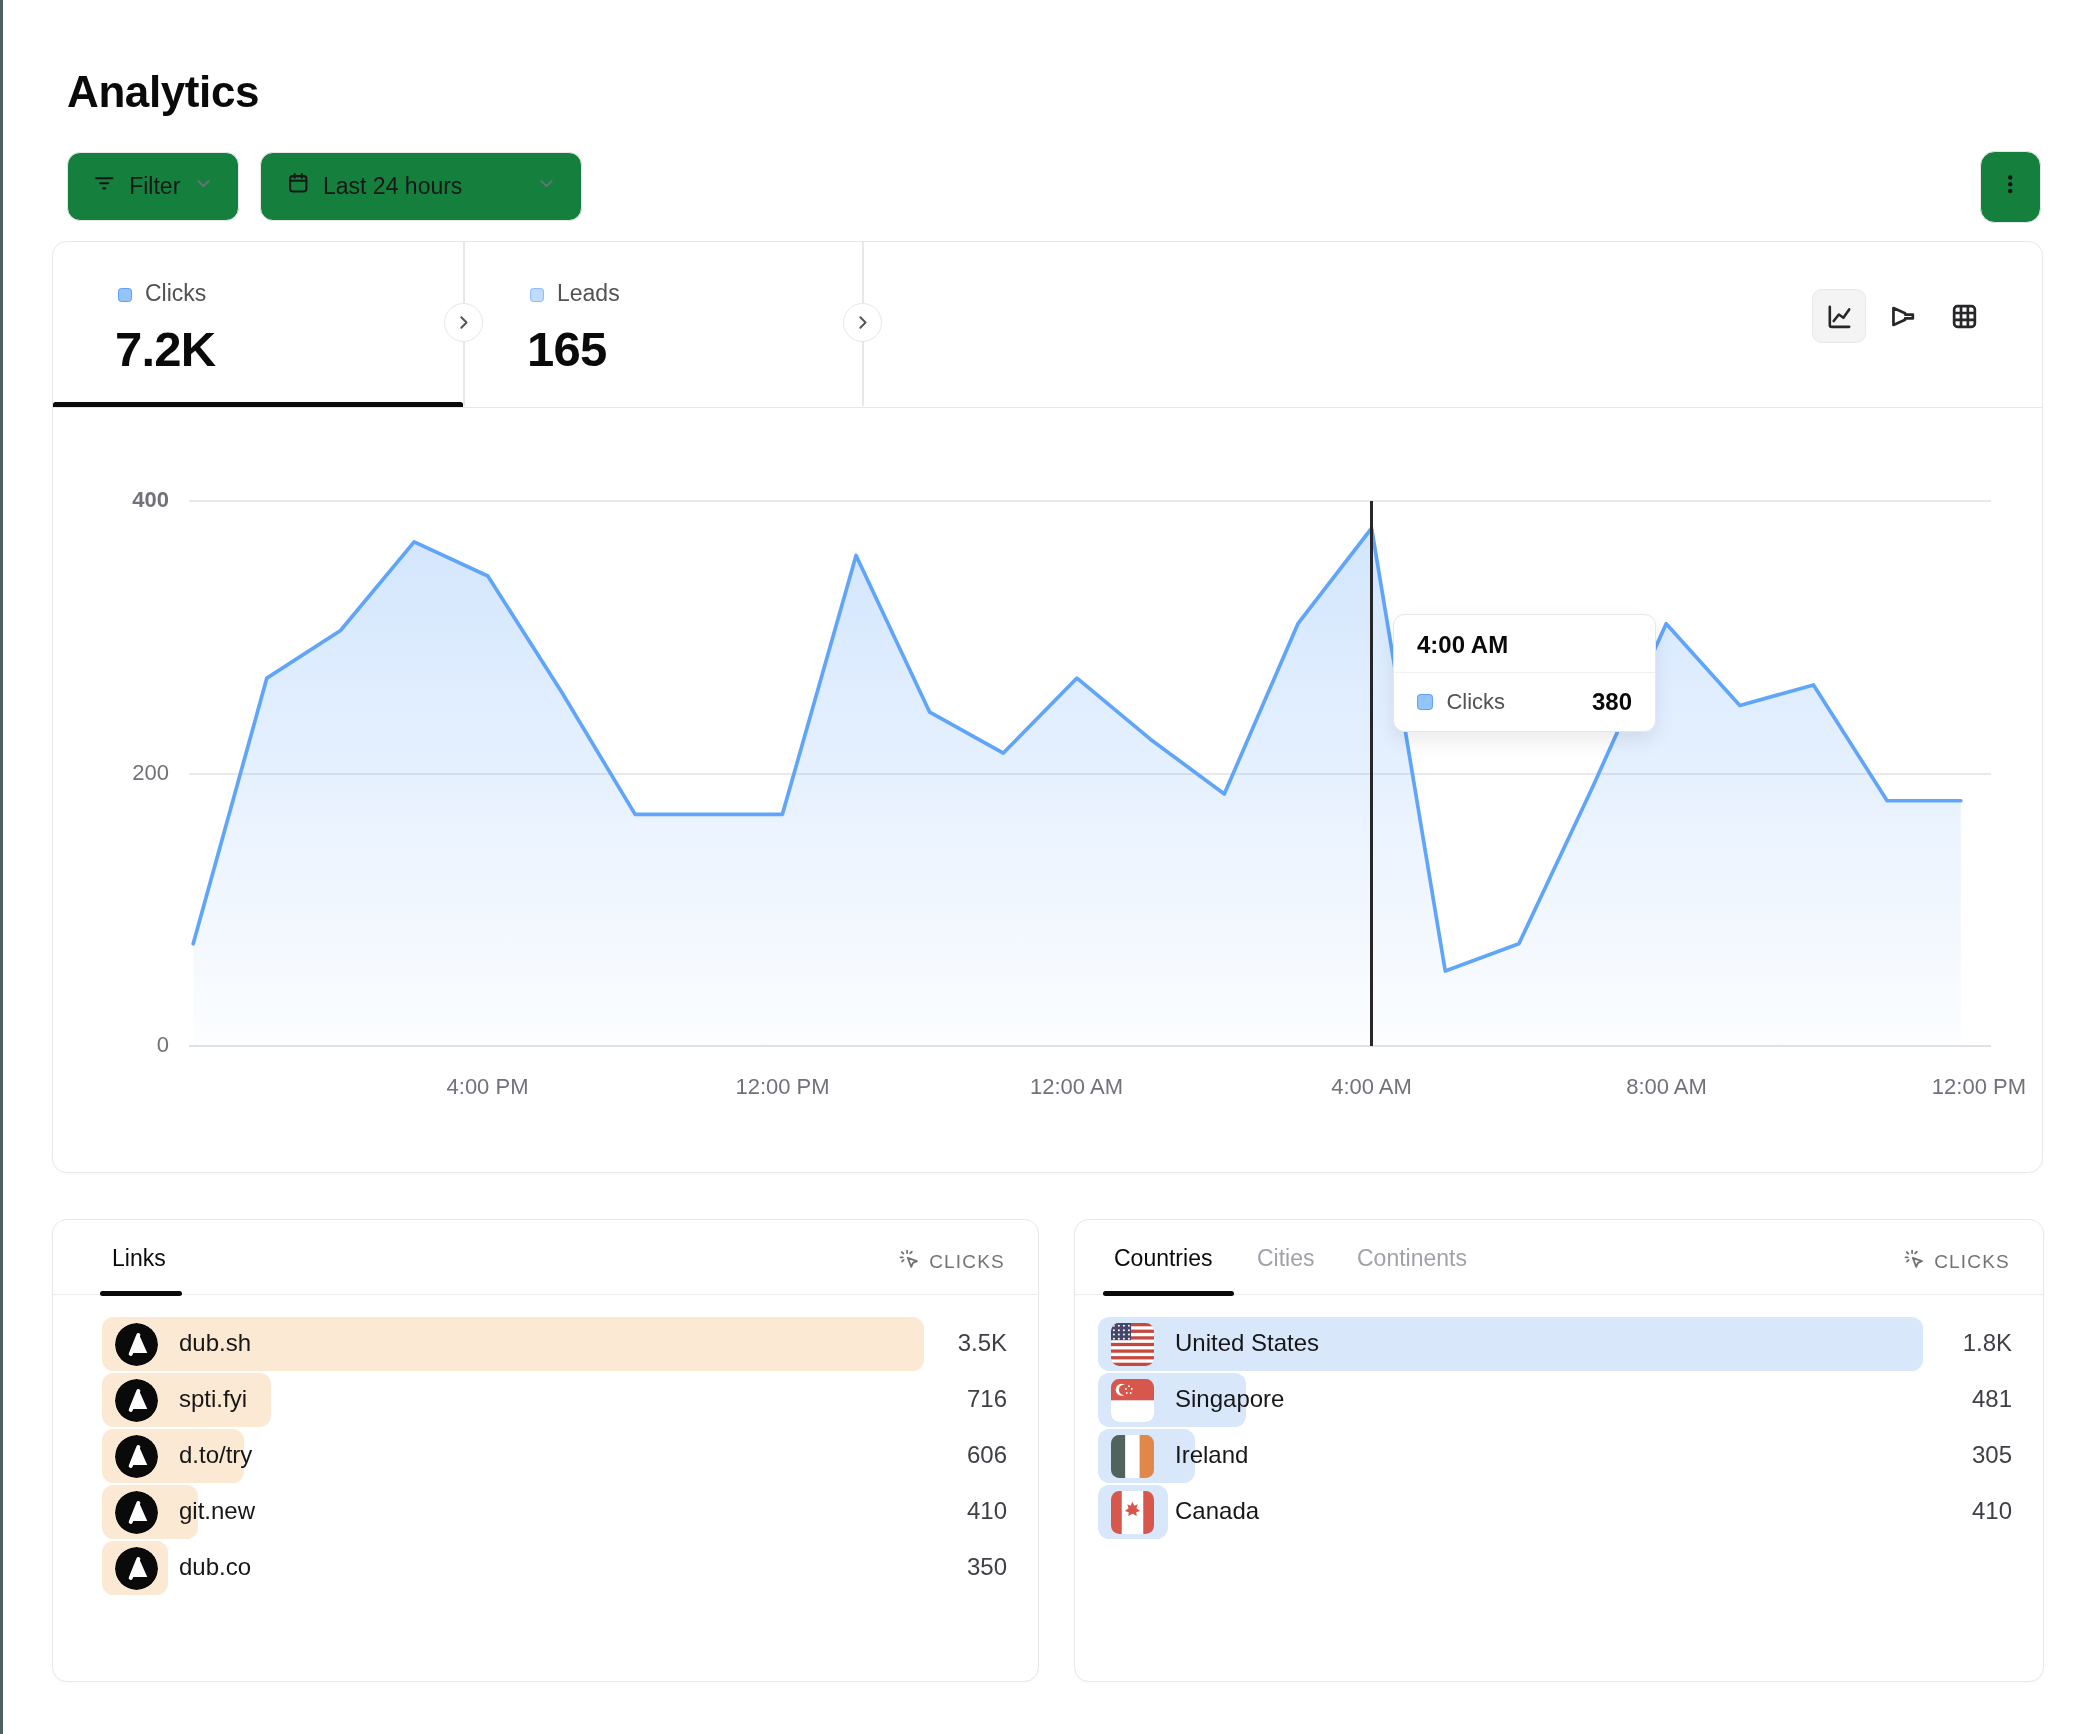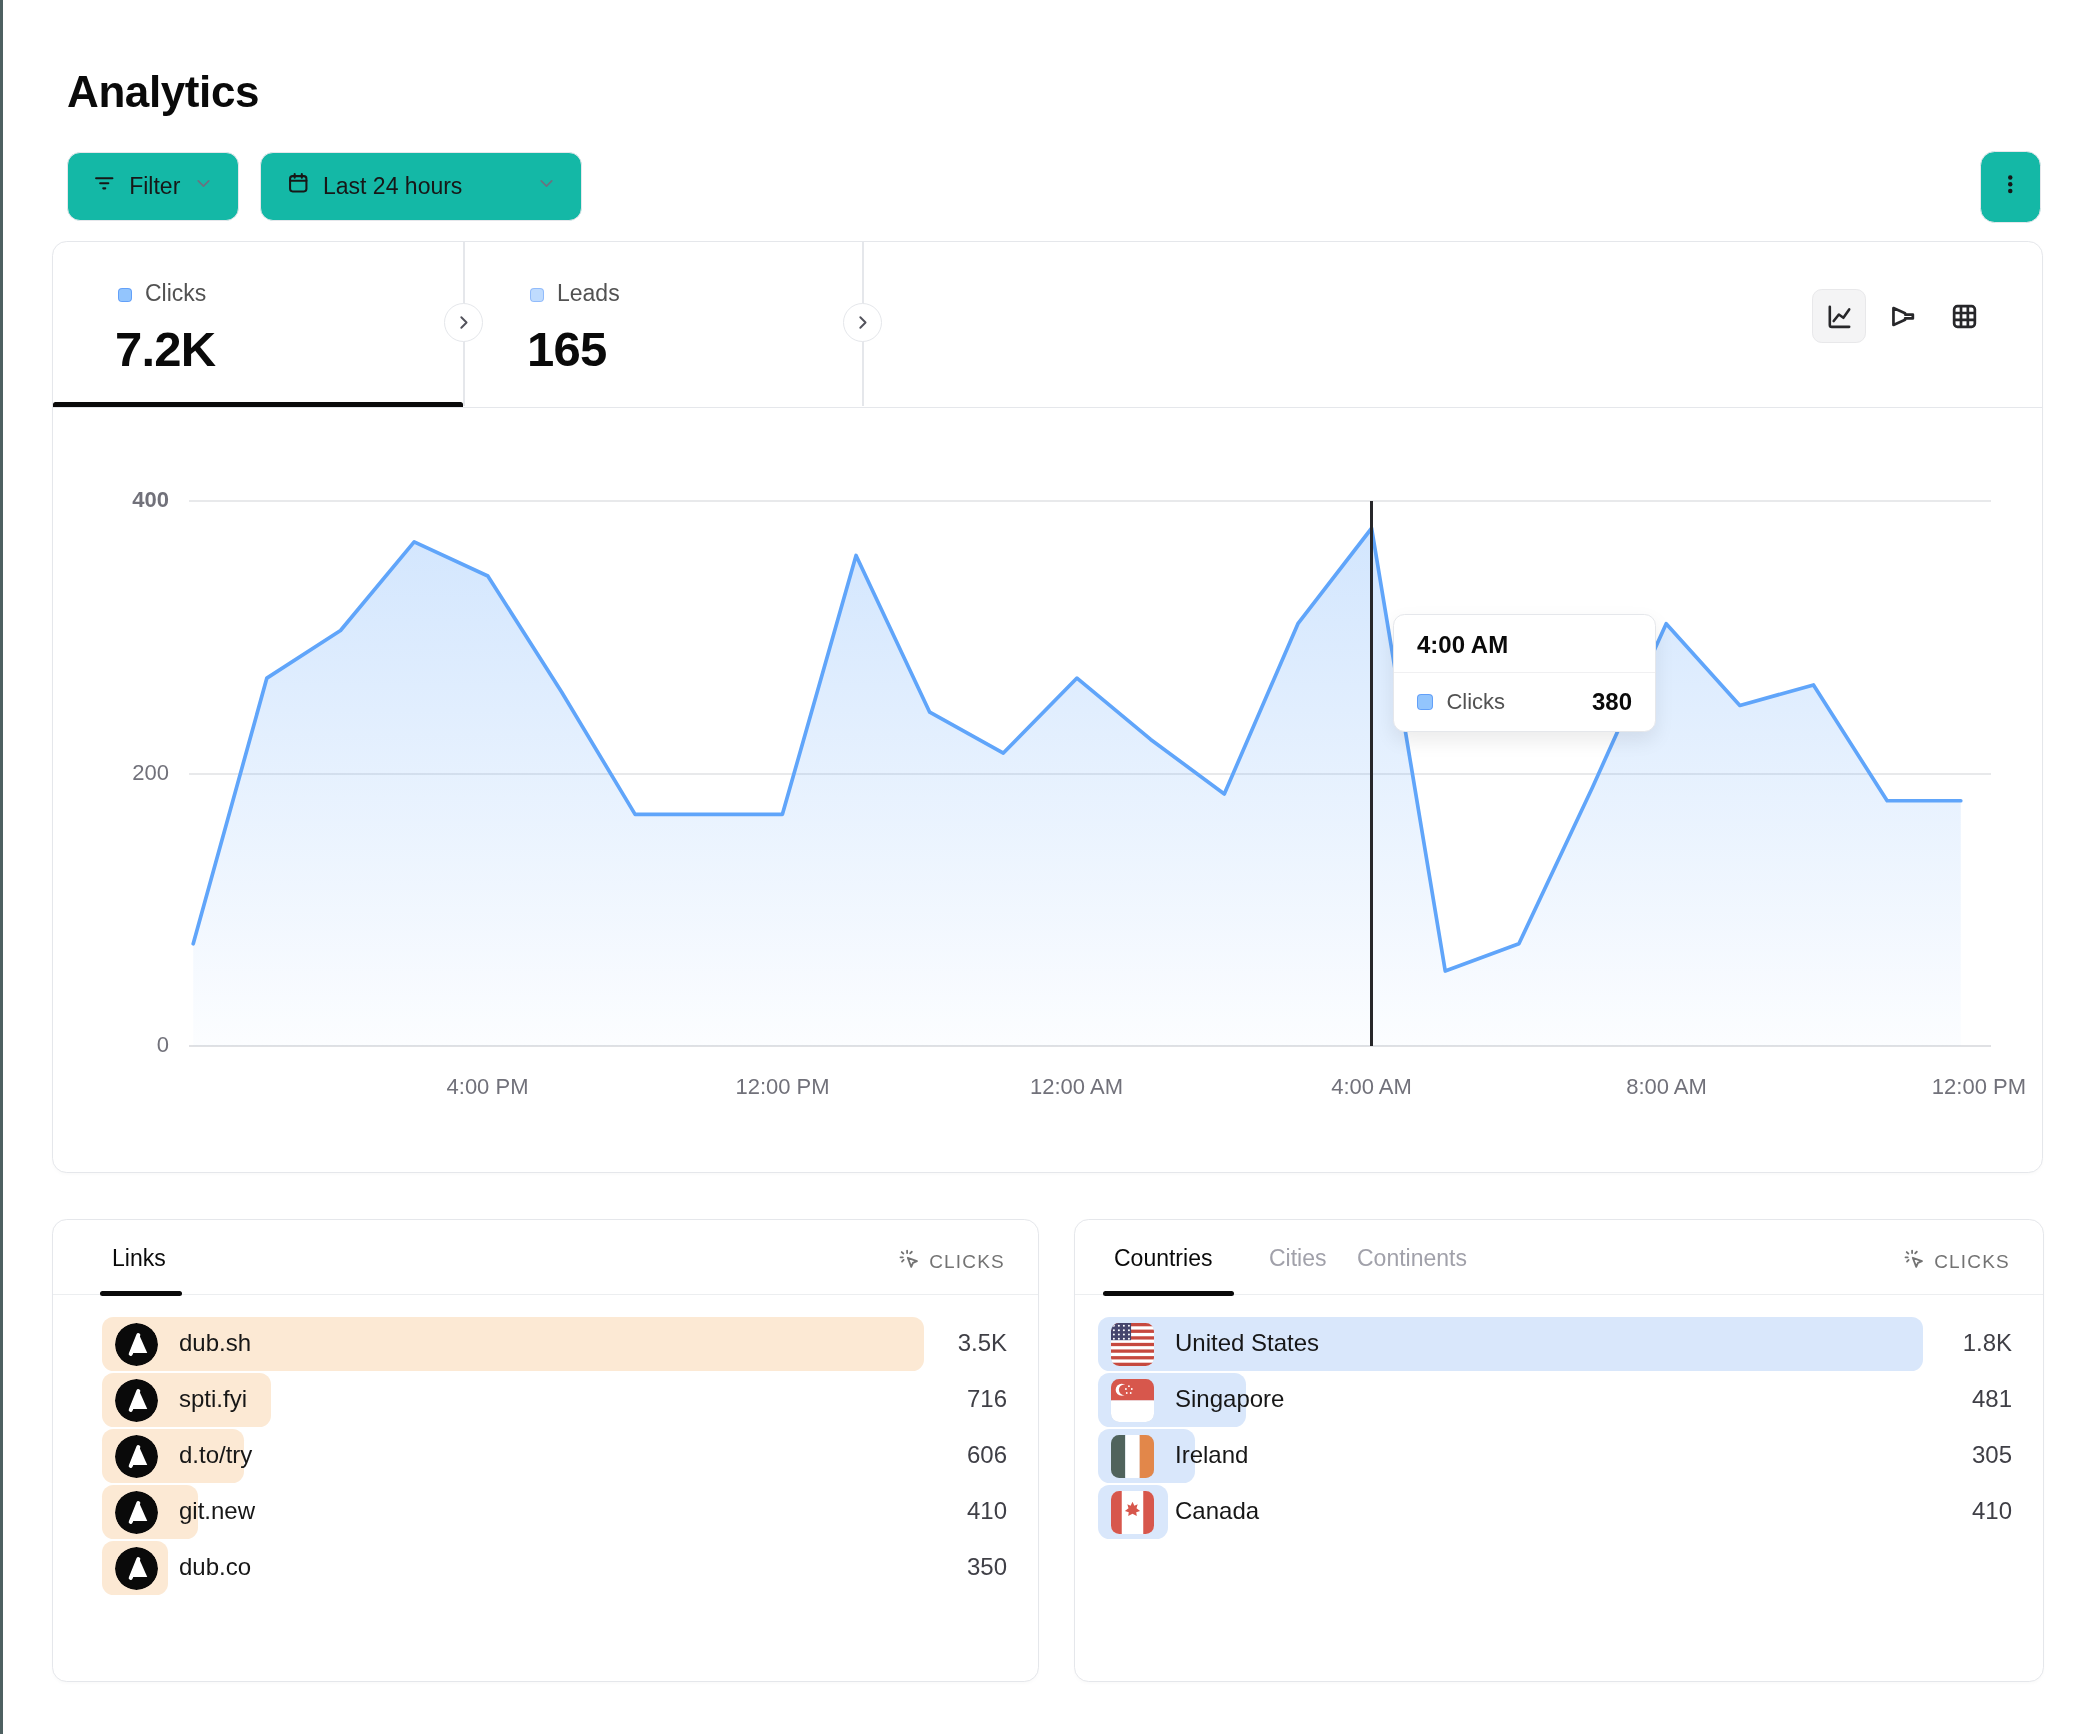--- a/index.html
+++ b/index.html
@@ -8,21 +8,21 @@
     width:2096px; height:1735px; position:relative; overflow:hidden;
     font-family:"Liberation Sans", sans-serif; color:#171717;
   }
   .abs { position:absolute; }
   .edge { left:0; top:0; width:2.5px; height:1735px; background:#4e6061; }
 
   .page-title { left:67px; top:67px; font-size:44px; font-weight:700; color:#0a0a0a; letter-spacing:-0.4px;text-align:center; }
 
   .btn {
     position:absolute; display:flex; align-items:center; justify-content:center;
-    background:#14b8a6; border:1.6px solid #e5e7eb; border-radius:13px; cursor:pointer;
+    background:#15803d; border:1.6px solid #e5e7eb; border-radius:13px; cursor:pointer;
     font-size:23px; font-weight:500; color:#171717; gap:13px;
   }
   .btn svg { flex:0 0 auto; }
   .filter-btn { left:67px; top:152px; width:172px; height:69px; }
   .date-btn { left:260px; top:152px; width:322px; height:69px; justify-content:flex-start; padding:0 24.5px; }
   .date-btn .spacer { flex:1; }
   .kebab-btn { left:1980px; top:151px; width:61px; height:72px; border-radius:14.7px; }
 
   .card { position:absolute; background:#fff; border:1.6px solid #e5e7eb; border-radius:14.7px; box-shadow:0 1.6px 3.3px rgba(0,0,0,.02); }
   .chart-card { left:52px; top:241px; width:1991px; height:932px; }
@@ -286,21 +286,21 @@
         </span>
         <span class="row-label">dub.co</span>
         <span class="row-value">350</span>
       </div>
     </div>
 </div>
 
 <div class="card geo-card">
   <div class="panel-head">
     <span class="panel-tab" style="left:39px;">Countries</span>
-    <span class="panel-tab inactive" style="left:182px;margin-left:12px;">Cities</span>
+    <span class="panel-tab inactive" style="left:182px;">Cities</span>
     <span class="panel-tab inactive" style="left:282px;">Continents</span>
     <span class="panel-underline" style="left:28px;width:131px;"></span>
     <span class="metric">
       <span>
         <svg width="23" height="23" viewBox="0 0 24 24" fill="none" stroke="#737373" stroke-width="1.9" stroke-linecap="round" stroke-linejoin="round">
             <path d="M9.5 2.8v2.4M3.9 4.2l1.7 1.7M2.6 9.7H5M4.2 14.2l1.7-1.7M14.4 3.9l-1.7 1.7"></path>
             <path d="M10.2 10.2l9.6 3.5-4.2 1.8-1.8 4.2z"></path>
           </svg>
       </span>
       <span>CLICKS</span>

